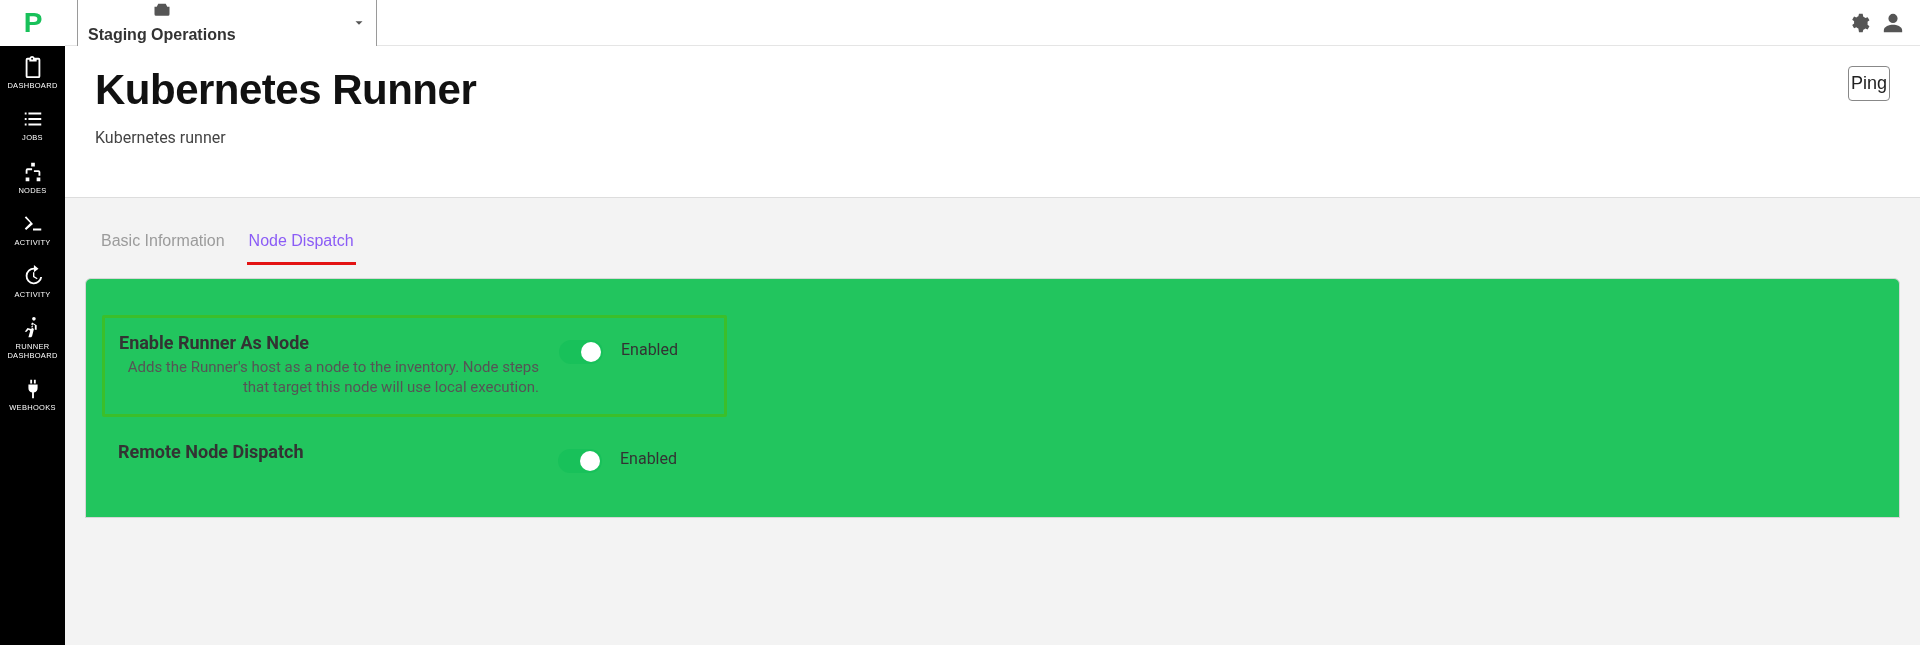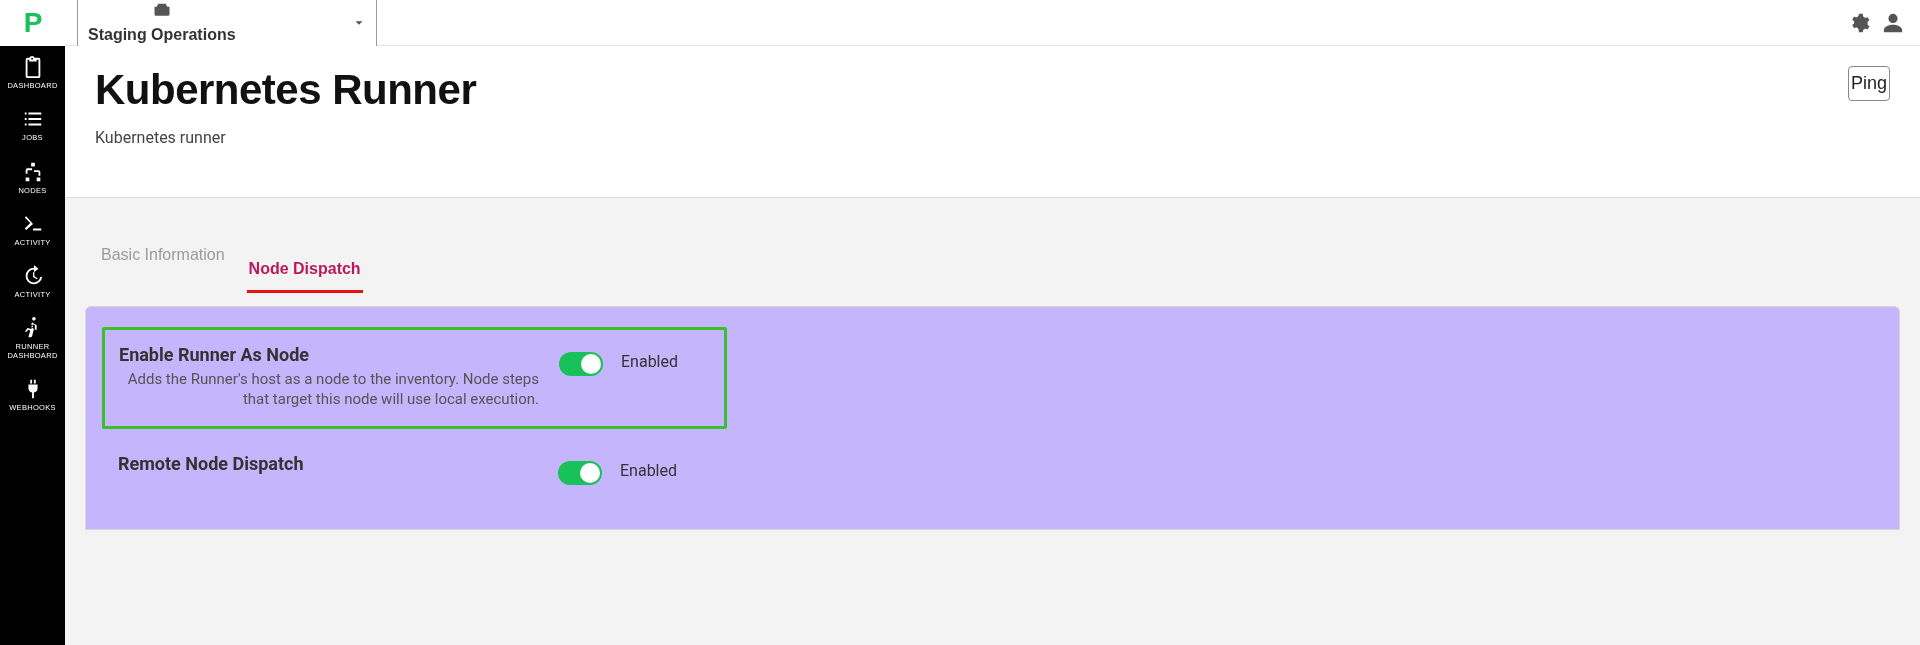--- a/index.html
+++ b/index.html
@@ -94,32 +94,31 @@
 
   
   .tabs { display:flex; gap:20px; border-bottom:1px solid transparent; padding-left:14px; }
   .tab {
     padding:6px 2px 12px 2px;
     font-size:16px; color:#9b9b9b; cursor:pointer;
     border-bottom:3px solid transparent;
     background:none; border-left:none; border-right:none; border-top:none;
   }
   .tab.active {
-    color:#be185d; font-weight:700;
+    color:#8b5cf6; font-weight:400;
     border-bottom-color:#e31313;
-    margin-top:28px;
   }
 
   
   .panel {
     margin-top:12px;
-    background:#c4b5fd;
+    background:#22c55e;
     border:1px solid #d6d6d6;
     border-radius:6px 6px 0 0;
-    padding:20px 16px 30px 16px;
+    padding:36px 16px 30px 16px;
   }
 
   .setting-row {
     display:flex; align-items:flex-start; gap:20px;
     padding:14px 16px;
   }
   .setting-row.highlight {
     border:3px solid #3bbf2a;
     border-radius:2px;
     width:625px;

